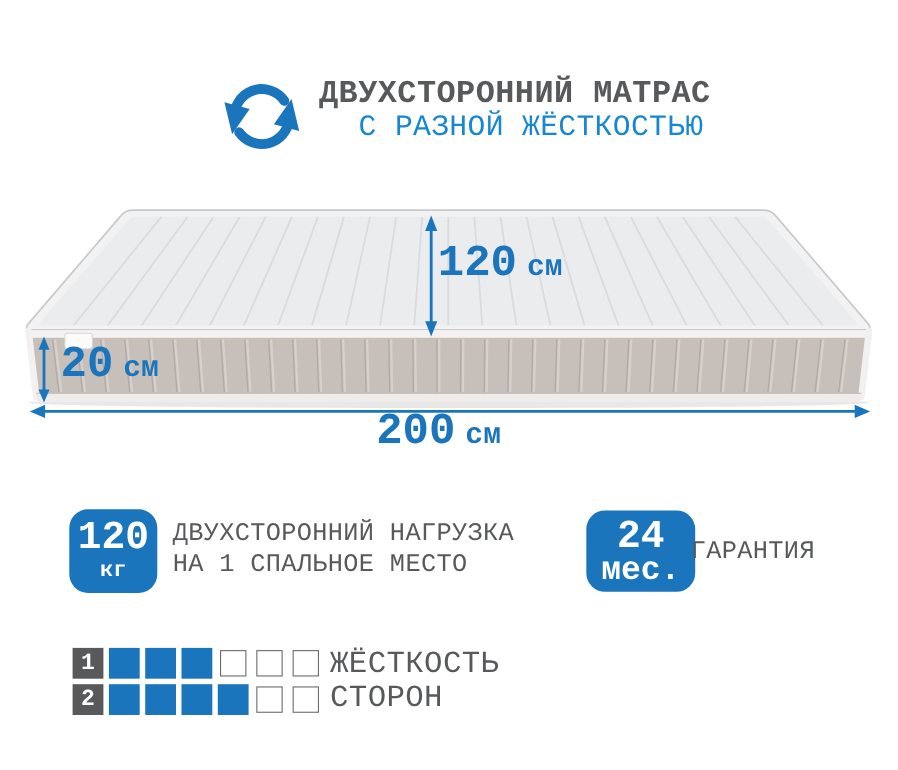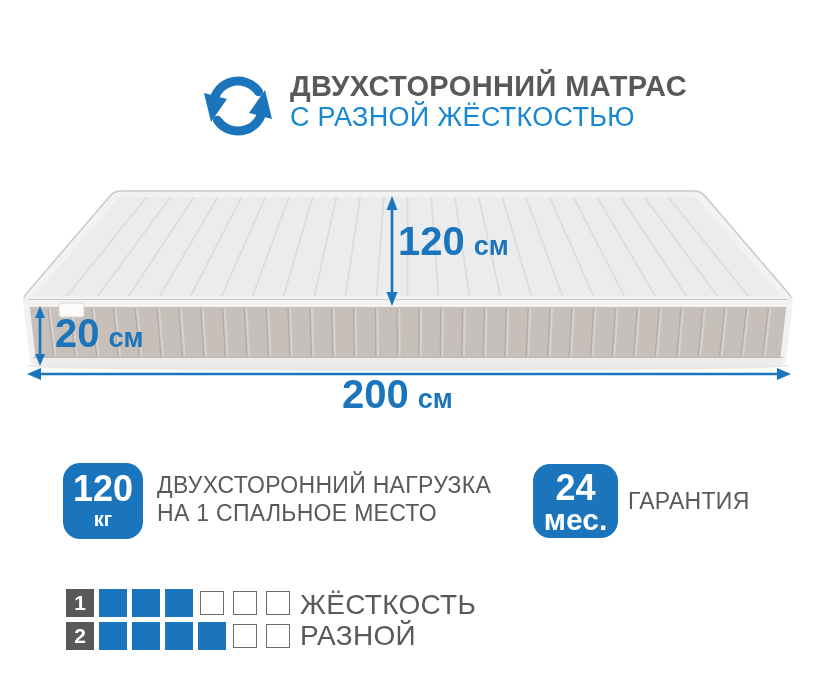--- a/index.html
+++ b/index.html
@@ -1,41 +1,41 @@
 <!DOCTYPE html>
 <html style="--accent-blue: #1B75BC; --subtitle-blue: #1787D2; --text-gray: #58595B; --square-border: #6A6B6D;"><head>
 <meta charset="utf-8">
 <style>
   html,body{margin:0;padding:0;background:#ffffff;}
   .canvas{
     position:relative;width:816px;height:700px;background:#ffffff;overflow:hidden;
-    font-family:Liberation Sans, sans-serif;
+    font-family:Liberation Mono, monospace;
     color:var(--text-gray,#58595B);
     border-radius:16px;
   }
   
   .hdr-icon{position:absolute;left:202px;top:66px;width:72px;height:78px;display:block;}
   .hdr-text{position:absolute;left:290px;top:70px;}
   .hdr-title{font-size:29px;font-weight:bold;line-height:32px;letter-spacing:0.4px;color:var(--text-gray,#58595B);white-space:nowrap;}
-  .hdr-subtitle{font-size:27px;font-weight:400;line-height:30px;letter-spacing:0.3px;color:var(--subtitle-blue,#1787D2);white-space:nowrap;}
+  .hdr-subtitle{font-size:27px;font-weight:400;line-height:30px;letter-spacing:0.3px;color:var(--subtitle-blue,#1787D2);white-space:nowrap;margin-left:36px;}
   
   .figure{position:absolute;left:0;top:160px;width:816px;height:230px;}
   .figure svg{display:block;}
   
   .dim{position:absolute;display:flex;align-items:baseline;gap:9px;color:var(--accent-blue,#1B75BC);white-space:nowrap;}
   .dim-val{font-size:40px;font-weight:bold;line-height:1;}
   .dim-unit{font-size:27px;font-weight:bold;line-height:1;}
   .dim-width{left:398px;top:221px;}
   .dim-height{left:55px;top:313px;}
   .dim-length{left:342px;top:374px;justify-content:flex-end;}
   
   .badge{position:absolute;background:var(--accent-blue,#1B75BC);border-radius:17px;color:#fff;
          display:flex;flex-direction:column;align-items:center;justify-content:center;text-align:center;}
   .badge-1{left:63px;top:463px;width:80px;height:76px;}
-  .badge-2{left:533px;top:464px;width:85px;height:74px;}
+  .badge-2{left:533px;top:464px;width:99px;height:74px;}
   .badge-val{font-size:36px;font-weight:bold;line-height:37px;}
   .badge-unit{font-size:20px;font-weight:bold;line-height:25px;}
   .badge-2 .badge-unit{font-size:30px;line-height:27px;}
   .feature-label{position:absolute;font-size:23px;line-height:28px;letter-spacing:0.3px;color:var(--text-gray,#58595B);white-space:nowrap;}
   .label-1{left:157px;top:471px;}
   .label-2{left:628px;top:487px;text-align:right;}
   .lbl-line:empty{display:none;}
   
   .firmness{position:absolute;left:66px;top:589px;display:flex;flex-direction:column;gap:5px;}
   .frow{display:flex;gap:5px;align-items:center;}
@@ -255,16 +255,16 @@
           <span class="sq sq-filled"></span>
           <span class="sq sq-filled"></span>
           <span class="sq sq-filled"></span>
           <span class="sq sq-empty"></span>
           <span class="sq sq-empty"></span>
         </span>
     </div>
   </div>
   <div class="firm-captions">
     <div>ЖЁСТКОСТЬ</div>
-    <div>РАЗНОЙ</div>
+    <div>СТОРОН</div>
   </div>
 
 </div>
 
 </body></html>

